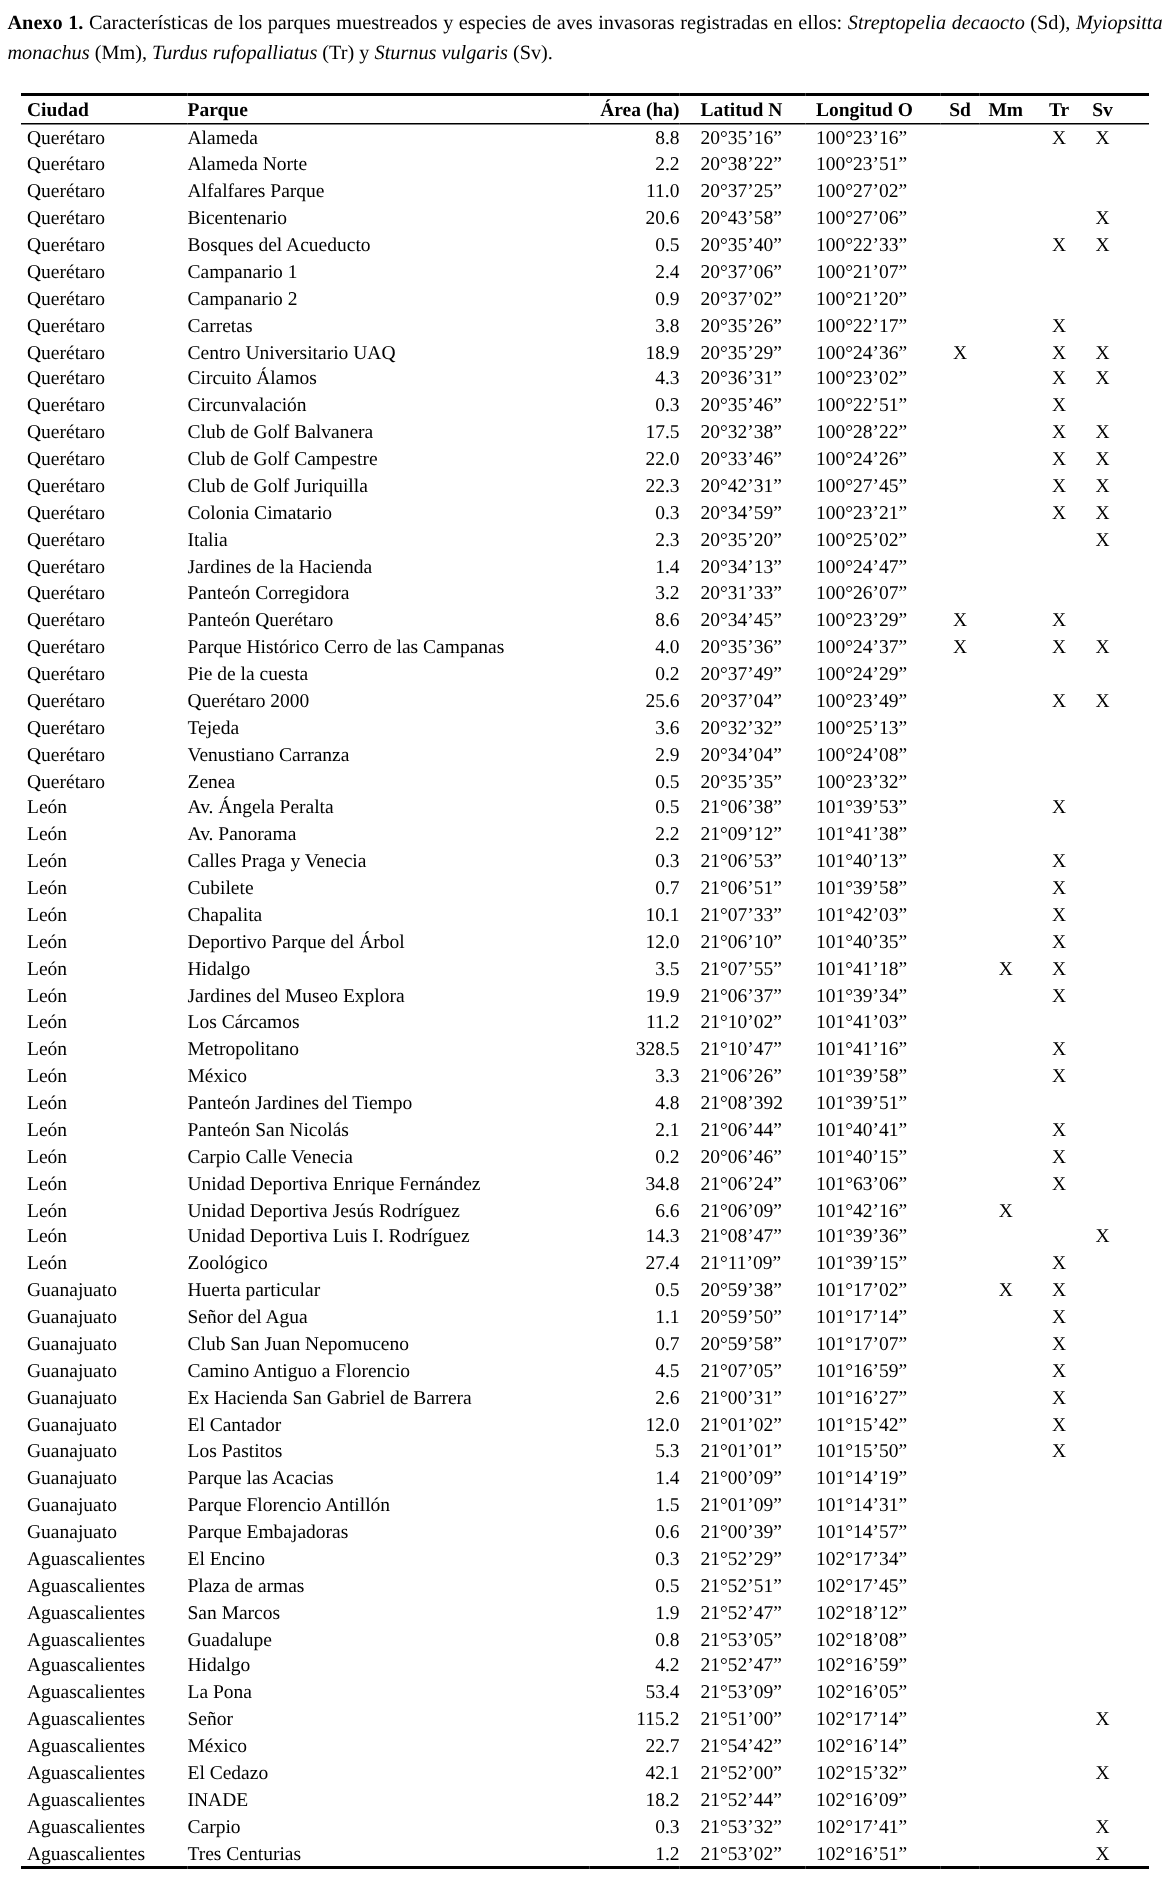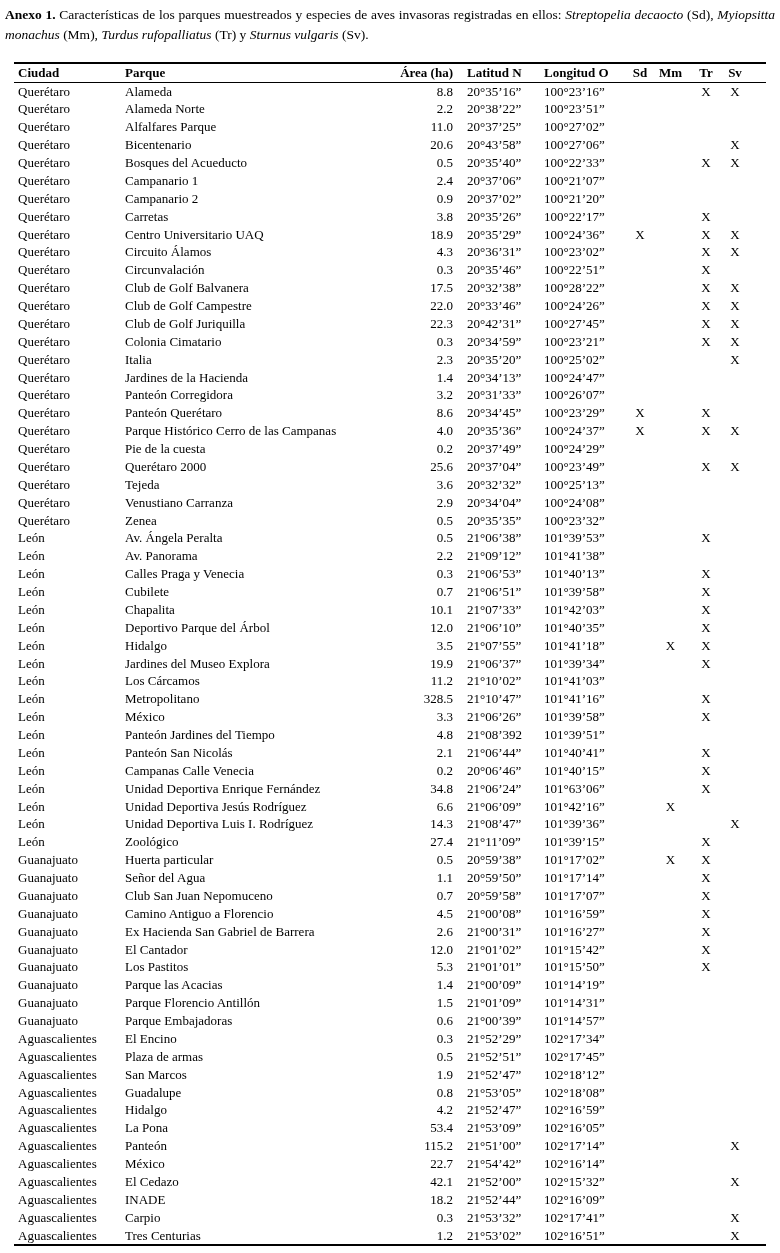--- a/index.html
+++ b/index.html
@@ -520,21 +520,21 @@
             <td class="col-area">2.1</td>
             <td class="col-lat">21°06’44”</td>
             <td class="col-lon">101°40’41”</td>
             <td class="col-sd"></td>
             <td class="col-mm"></td>
             <td class="col-tr">X</td>
             <td class="col-sv"></td>
           </tr>
           <tr>
             <td class="col-ciudad">León</td>
-            <td class="col-parque">Campanas Calle Venecia</td>
+            <td class="col-parque">Carpio Calle Venecia</td>
             <td class="col-area">0.2</td>
             <td class="col-lat">20°06’46”</td>
             <td class="col-lon">101°40’15”</td>
             <td class="col-sd"></td>
             <td class="col-mm"></td>
             <td class="col-tr">X</td>
             <td class="col-sv"></td>
           </tr>
           <tr>
             <td class="col-ciudad">León</td>
@@ -610,21 +610,21 @@
             <td class="col-lon">101°17’07”</td>
             <td class="col-sd"></td>
             <td class="col-mm"></td>
             <td class="col-tr">X</td>
             <td class="col-sv"></td>
           </tr>
           <tr>
             <td class="col-ciudad">Guanajuato</td>
             <td class="col-parque">Camino Antiguo a Florencio</td>
             <td class="col-area">4.5</td>
-            <td class="col-lat">21°00’08”</td>
+            <td class="col-lat">21°07’05”</td>
             <td class="col-lon">101°16’59”</td>
             <td class="col-sd"></td>
             <td class="col-mm"></td>
             <td class="col-tr">X</td>
             <td class="col-sv"></td>
           </tr>
           <tr>
             <td class="col-ciudad">Guanajuato</td>
             <td class="col-parque">Ex Hacienda San Gabriel de Barrera</td>
             <td class="col-area">2.6</td>
@@ -751,21 +751,21 @@
             <td class="col-area">53.4</td>
             <td class="col-lat">21°53’09”</td>
             <td class="col-lon">102°16’05”</td>
             <td class="col-sd"></td>
             <td class="col-mm"></td>
             <td class="col-tr"></td>
             <td class="col-sv"></td>
           </tr>
           <tr>
             <td class="col-ciudad">Aguascalientes</td>
-            <td class="col-parque">Panteón</td>
+            <td class="col-parque">Señor</td>
             <td class="col-area">115.2</td>
             <td class="col-lat">21°51’00”</td>
             <td class="col-lon">102°17’14”</td>
             <td class="col-sd"></td>
             <td class="col-mm"></td>
             <td class="col-tr"></td>
             <td class="col-sv">X</td>
           </tr>
           <tr>
             <td class="col-ciudad">Aguascalientes</td>

